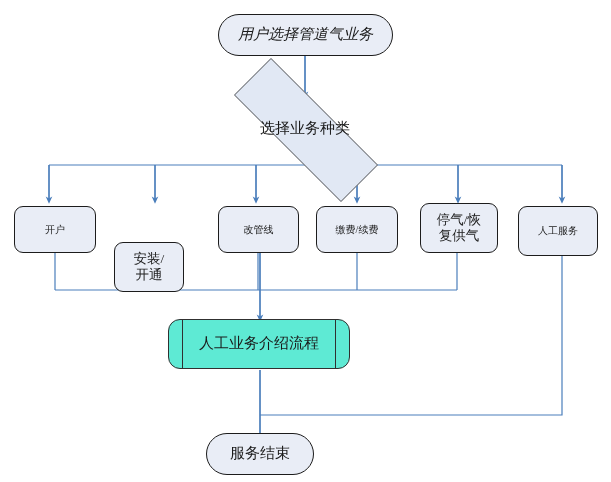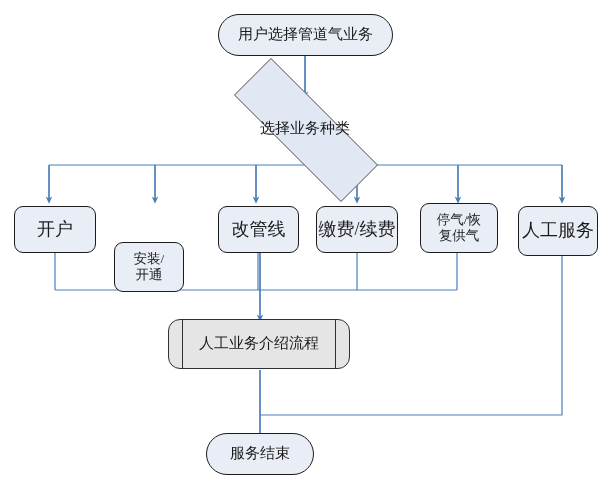--- a/index.html
+++ b/index.html
@@ -36,33 +36,33 @@
   .diamond .lbl{position:relative;z-index:2;}
 
   
   .opt{
     background:#e9edf6;
     border:1.4px solid #1c1c1c;
     border-radius:9px;
   }
   
   .pproc{
-    background:#e5e5e5;
+    background:#5eead4;
     border:1.4px solid #303030;
     border-radius:12px;
   }
   .pproc .bar{
     position:absolute;top:-1px;bottom:-1px;width:0;border-left:1.4px solid #303030;
   }
   .pproc .bar.l{left:13px;}
   .pproc .bar.r{right:13px;}
   .pproc .lbl{position:relative;z-index:2;}
 
   .fs15{font-size:15px;}
-  .fs14{font-size:18px;}
+  .fs14{font-size:10px;}
   .fs13{font-size:13.5px;}
 </style>
 </head>
 <body>
 
 <div id="canvas">
 
   <svg id="edges" viewBox="0 0 611 482" xmlns="http://www.w3.org/2000/svg">
     <defs>
       <marker id="ah" markerWidth="9" markerHeight="9" refX="4.2" refY="4.2" orient="auto" markerUnits="userSpaceOnUse">
@@ -92,21 +92,21 @@
       <path d="M55,290 L457,290" stroke-width="1.2"></path>
 
       <path d="M260,253 L260,318" marker-end="url(#ah)"></path>
 
       <path d="M260,370 L260,443" marker-end="url(#ah)"></path>
 
       <path d="M562,253 L562,415 L260,415" stroke-width="1.2"></path>
     </g>
   </svg>
 
-  <div class="node term fs15" style="left:218px;top:14px;width:175px;height:42px;">
+  <div class="node term fs15" style="left:218px;top:14px;width:175px;height:42px;font-style:italic;">
     <span class="lbl">用户选择管道气业务</span>
   </div>
 
   <div class="node diamond fs15" style="left:199px;top:93px;width:212px;height:72px;">
     <span class="dshape"></span>
     <span class="lbl">选择业务种类</span>
   </div>
 
   <div class="node opt fs14" style="left:14px;top:206px;width:82px;height:47px;">
     <span class="lbl">开户</span>

